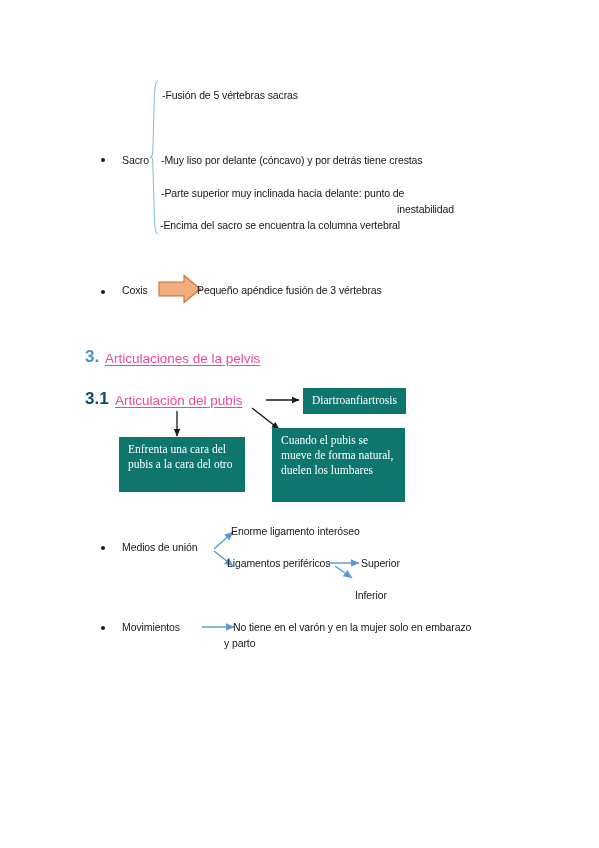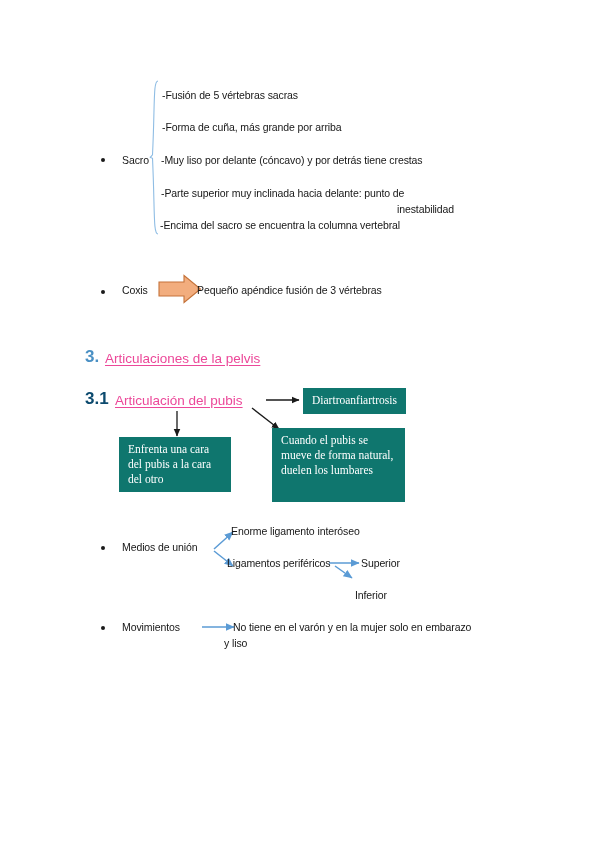--- a/index.html
+++ b/index.html
@@ -126,21 +126,20 @@
 
     <line x1="202" y1="627" x2="234" y2="627" stroke="#5b9bd5" stroke-width="1.5" marker-end="url(#ah-blue)"></line>
   </svg>
 
   <div class="abs" style="left:101px; top:158px;">
     <div class="bullet"></div>
   </div>
   <div class="abs txt bold" style="left:122px; top:153px;">Sacro</div>
 
   <div class="abs txt" style="left:162px; top:88px;">-Fusión de 5 vértebras sacras</div>
-  <div class="abs txt" style="left:162px; top:120px;">-Forma de cuña, más grande por arriba</div>
   <div class="abs txt" style="left:161px; top:153px;">-Muy liso por delante (cóncavo) y por detrás tiene crestas</div>
   <div class="abs txt" style="left:161px; top:186px;">-Parte superior muy inclinada hacia delante: punto de</div>
   <div class="abs txt" style="left:397px; top:202px;">inestabilidad</div>
   <div class="abs txt" style="left:160px; top:218px;">-Encima del sacro se encuentra la columna vertebral</div>
 
   <div class="abs" style="left:101px; top:290px;">
     <div class="bullet"></div>
   </div>
   <div class="abs txt bold" style="left:122px; top:283px;">Coxis</div>
 
@@ -151,35 +150,35 @@
   <div class="abs txt" style="left:197px; top:283px;">Pequeño apéndice fusión de 3 vértebras</div>
 
   <div class="abs h-num" style="left:85px; top:347px;">3.</div>
   <div class="abs h-title" style="left:105px; top:351px;">Articulaciones de la pelvis</div>
 
   <div class="abs h-num-sub" style="left:85px; top:389px;">3.1</div>
   <div class="abs h-title" style="left:115px; top:393px;">Articulación del pubis</div>
 
   <div class="abs bluebox" style="left:303px; top:388px; width:103px; height:26px;">Diartroanfiartrosis</div>
 
-  <div class="abs bluebox" style="left:119px; top:437px; width:112px; height:55px;">Enfrenta una cara del pubis a la cara del otro</div>
+  <div class="abs bluebox" style="left:119px; top:437px; width:126px; height:55px;">Enfrenta una cara del pubis a la cara del otro</div>
 
   <div class="abs bluebox" style="left:272px; top:428px; width:133px; height:74px;">Cuando el pubis se mueve de forma natural, duelen los lumbares</div>
 
   <div class="abs" style="left:101px; top:546px;">
     <div class="bullet"></div>
   </div>
   <div class="abs txt bold" style="left:122px; top:540px;">Medios de unión</div>
 
   <div class="abs txt" style="left:231px; top:524px;">Enorme ligamento interóseo</div>
   <div class="abs txt" style="left:227px; top:556px;">Ligamentos periféricos</div>
   <div class="abs txt" style="left:361px; top:556px;">Superior</div>
   <div class="abs txt" style="left:355px; top:588px;">Inferior</div>
 
   <div class="abs" style="left:101px; top:626px;">
     <div class="bullet"></div>
   </div>
   <div class="abs txt bold" style="left:122px; top:620px;">Movimientos</div>
 
   <div class="abs txt" style="left:233px; top:620px;">No tiene en el varón y en la mujer solo en embarazo</div>
-  <div class="abs txt" style="left:224px; top:636px;">y liso</div>
+  <div class="abs txt" style="left:224px; top:636px;">y parto</div>
 
 </div>
 
 </body></html>

